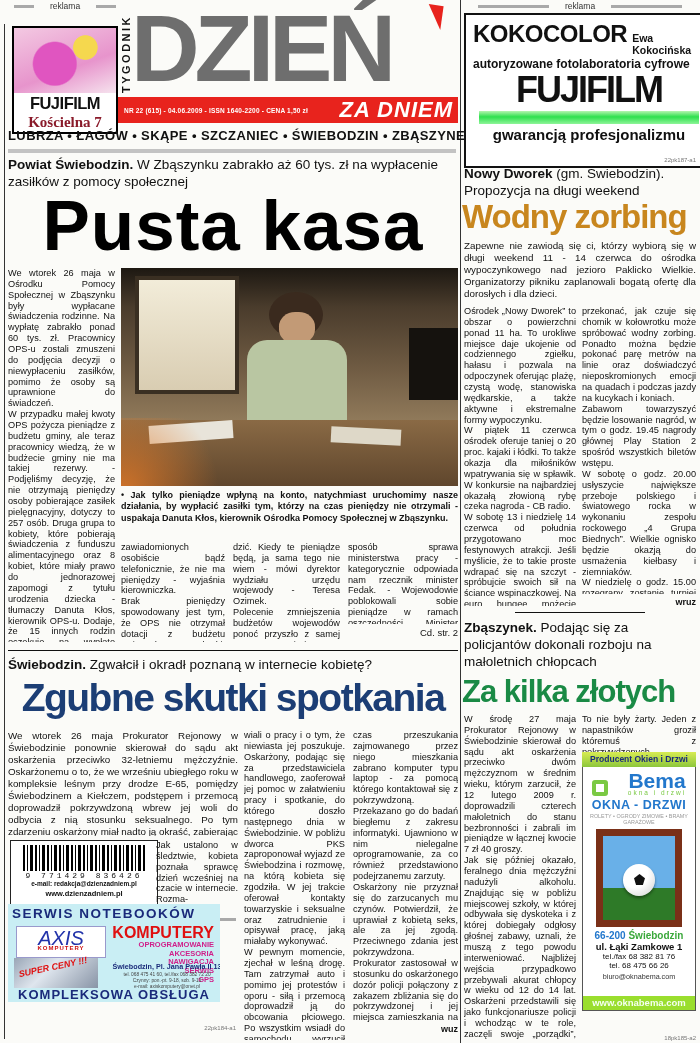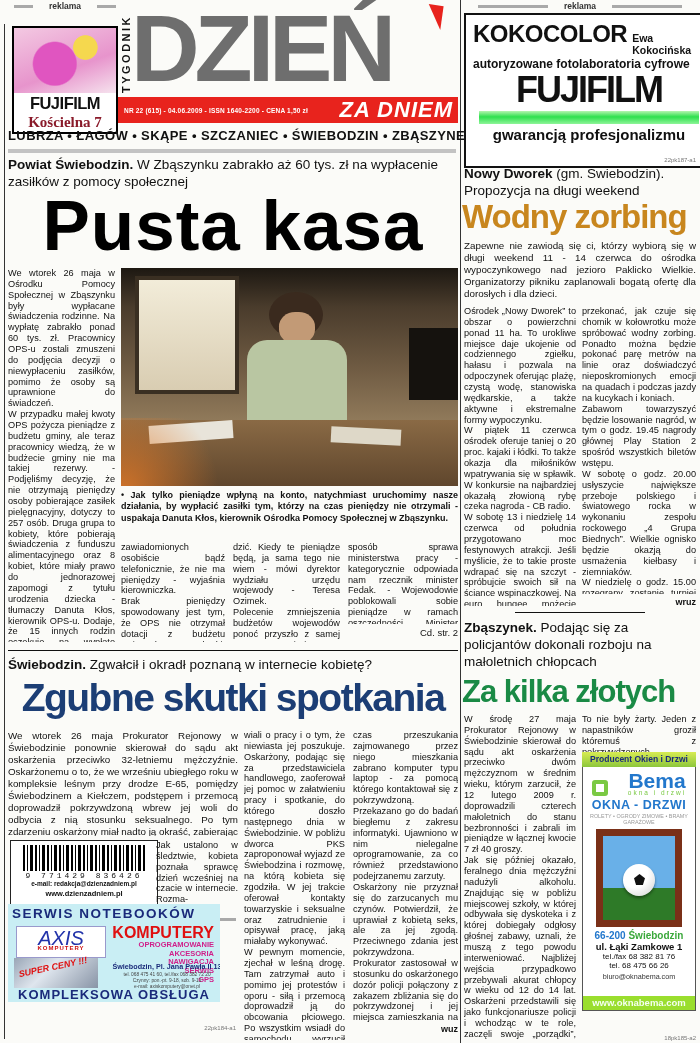--- a/index.html
+++ b/index.html
@@ -3,21 +3,21 @@
 <meta charset="utf-8">
 <style>
   html,body{margin:0;padding:0;background:#888;}
   .page{position:relative;width:700px;height:1043px;background:#fbfbf8;margin:0 auto;
         font-family:"Liberation Sans",sans-serif;color:#111;overflow:hidden;}
   .abs{position:absolute;}
   .vline{background:#333;width:1px;}
   .hline{background:#111;height:1px;}
   .rule-gray{background:#c3c3c3;height:4px;}
   
-  .rek{display:flex;align-items:center;gap:16px;font-size:8.5px;color:#333;font-weight:bold;}
+  .rek{display:flex;align-items:center;gap:16px;font-size:8.5px;color:#333;}
   .rek .bar{flex:1;height:3px;background:#a9a9a9;}
   .rek .t{flex:0 0 auto;}
   
   .tygodnik{font-size:11px;font-weight:bold;letter-spacing:2.5px;transform:rotate(-90deg);
             transform-origin:0 0;white-space:nowrap;}
   .dzien{font-size:95px;line-height:92px;font-weight:bold;color:#6e6e6e;letter-spacing:-5px;}
   .accent{width:0;height:0;border-top:24px solid #e8231d;border-left:15px solid transparent;
           transform:rotate(8deg);}
   .redbar{background:#e8231d;display:flex;align-items:center;color:#fff;}
   .issue{font-size:6.5px;font-weight:bold;letter-spacing:.2px;padding-left:6px;white-space:nowrap;}

